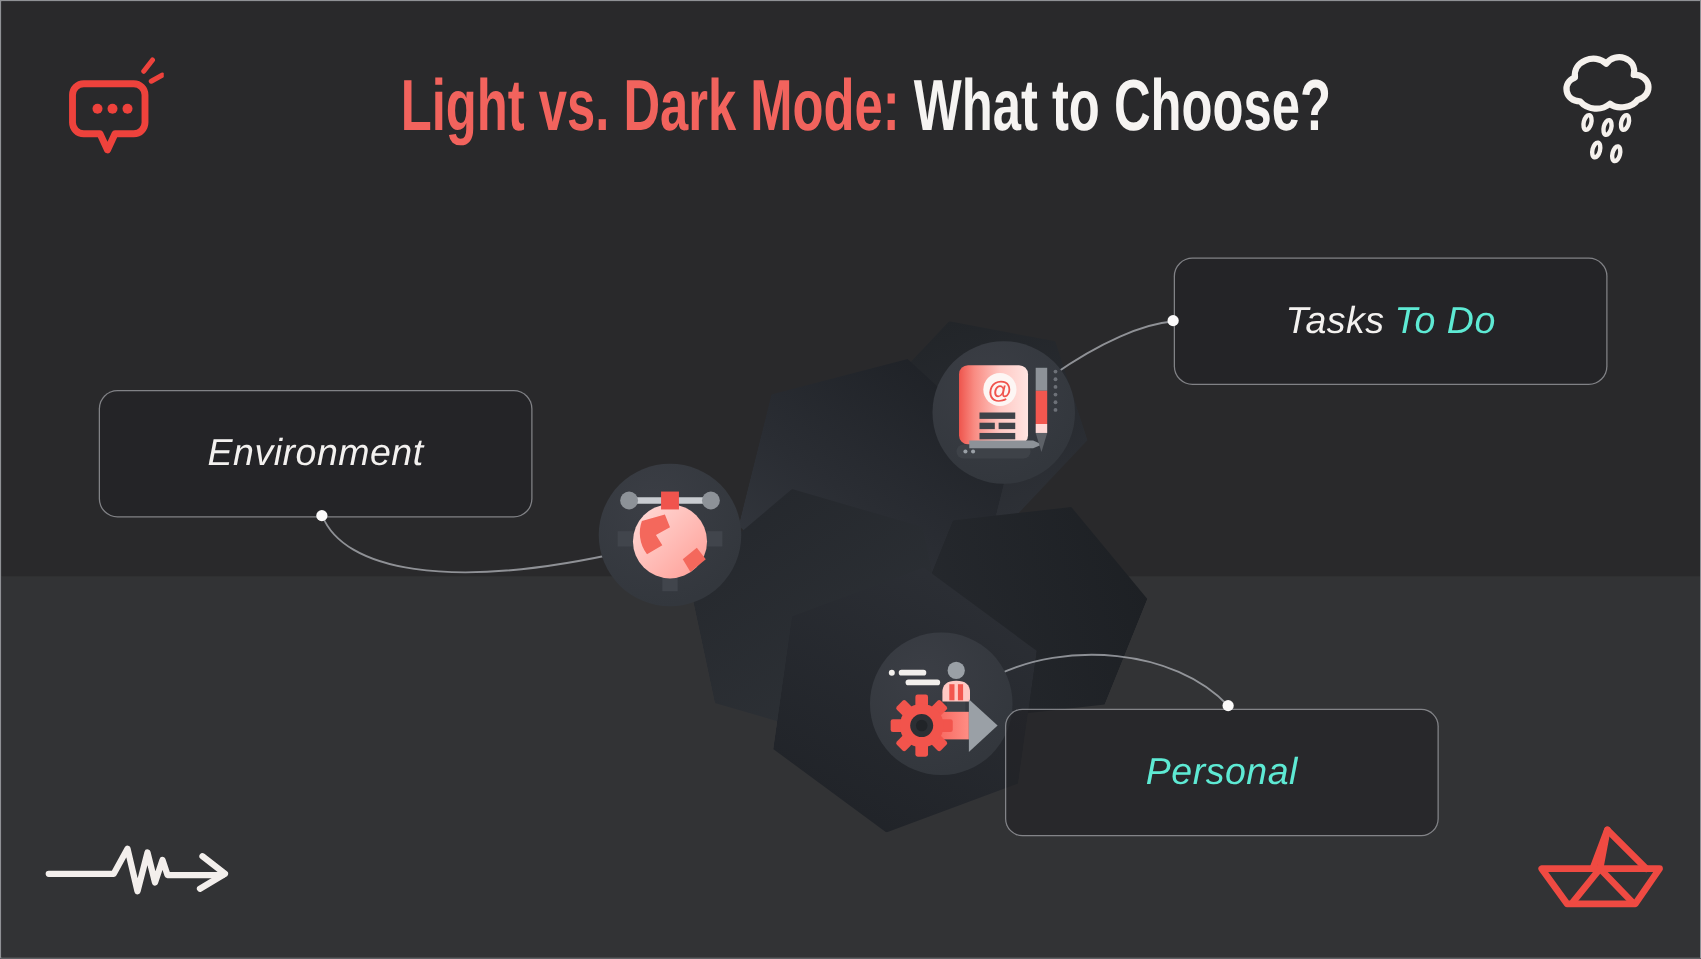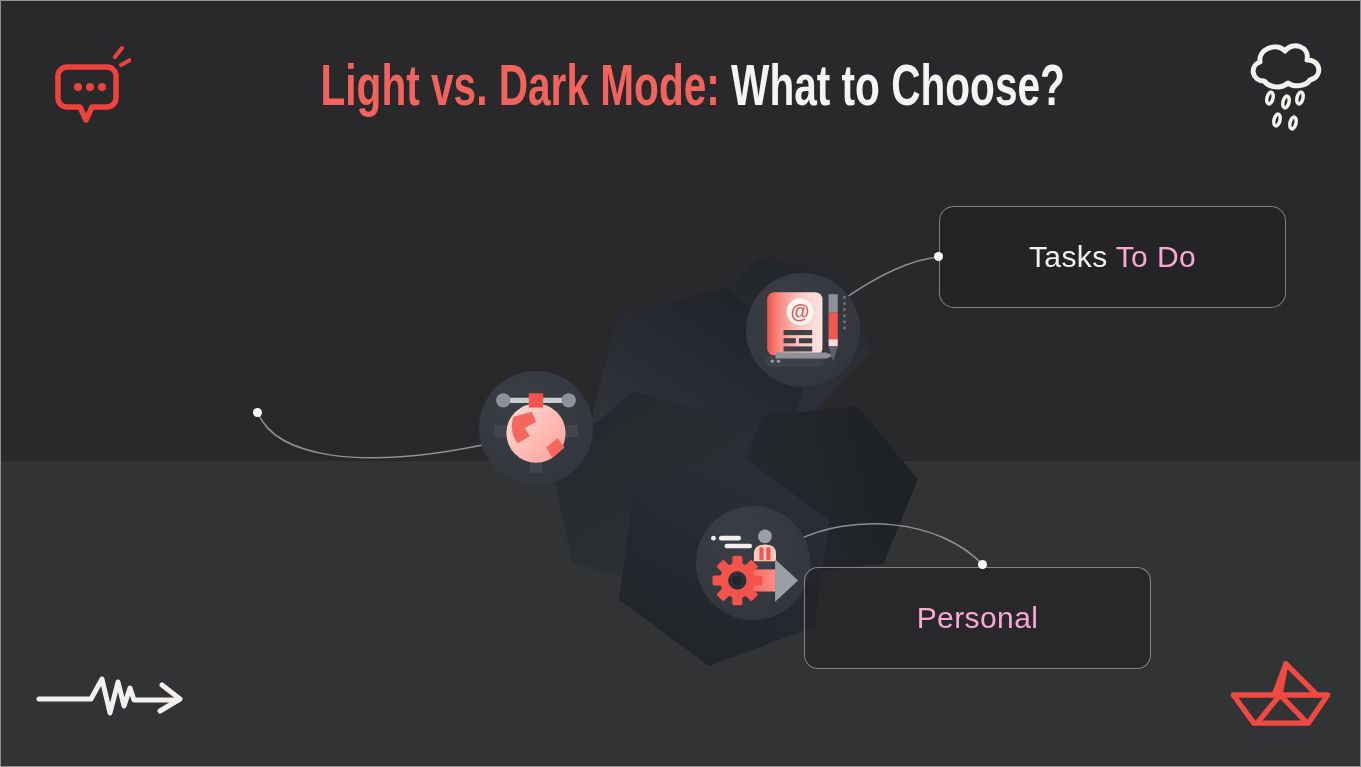--- a/index.html
+++ b/index.html
@@ -29,25 +29,25 @@
   .node-circle{position:absolute;width:114px;height:114px;border-radius:50%;
     background:radial-gradient(circle at 38% 30%, #3b3e45 0%, #33373d 75%);}
   .node-circle svg{position:absolute;left:11px;top:11px;width:92px;height:92px;}
   .circ-env{left:478px;top:370px;}
   .circ-tasks{left:745px;top:272px;}
   .circ-personal{left:695px;top:505px;}
 
   .node-box{position:absolute;width:345px;height:100px;border:1.5px solid rgba(221,223,229,0.5);
     border-radius:15px;background:rgba(33,34,37,0.6);
     display:flex;flex-direction:column;align-items:center;justify-content:center;
-    font-size:30px;color:#f3f1ef;letter-spacing:.4px;line-height:1.15;text-align:center;}
+    font-size:30px;color:#f3f1ef;letter-spacing:.4px;line-height:1.15;text-align:center;font-style:italic;}
   .box-env{left:78px;top:311px;}
   .box-tasks{left:938px;top:205px;flex-direction:row;gap:8px;}
   .box-personal{left:803px;top:566px;border-radius:14px;}
-  .accent{color:#f9a8d4;}
+  .accent{color:#5eead4;}
 
   .dot{position:absolute;width:9px;height:9px;border-radius:50%;background:#fbfafa;}
 
   .title-wrap{position:absolute;left:0;top:46px;width:100%;height:74px;
     display:flex;align-items:center;justify-content:center;padding-left:12px;}
   .title-inner{font-size:58px;font-weight:700;letter-spacing:0px;white-space:nowrap;
     transform:scaleX(0.70);transform-origin:center;color:#f6f4f2;}
   .title-inner .accent{color:#f2635d;}
 
   .corner{position:absolute;}
@@ -162,20 +162,23 @@
           <rect x="-5.5" y="-27" width="11" height="14" rx="2" transform="rotate(270)"></rect>
           <rect x="-5.5" y="-27" width="11" height="14" rx="2" transform="rotate(315)"></rect>
           <circle cx="0" cy="0" r="19"></circle>
         </g>
         <circle cx="0" cy="0" r="10" fill="#2c2f34"></circle>
         <circle cx="0" cy="0" r="5" fill="#212428"></circle>
       </g>
     </svg>
   </div>
 
+  <div class="node-box box-env">
+    <span>Environment</span>
+  </div>
 
   <div class="node-box box-tasks">
     <span>Tasks</span>
     <span class="accent">To Do</span>
   </div>
 
   <div class="node-box box-personal">
     <span class="accent">Personal</span>
   </div>
 

